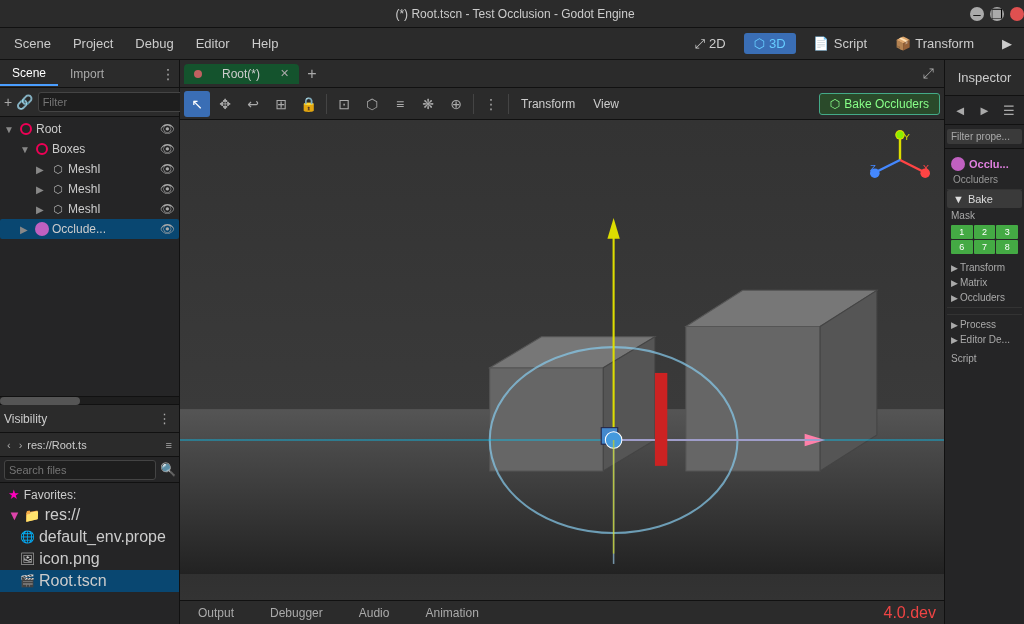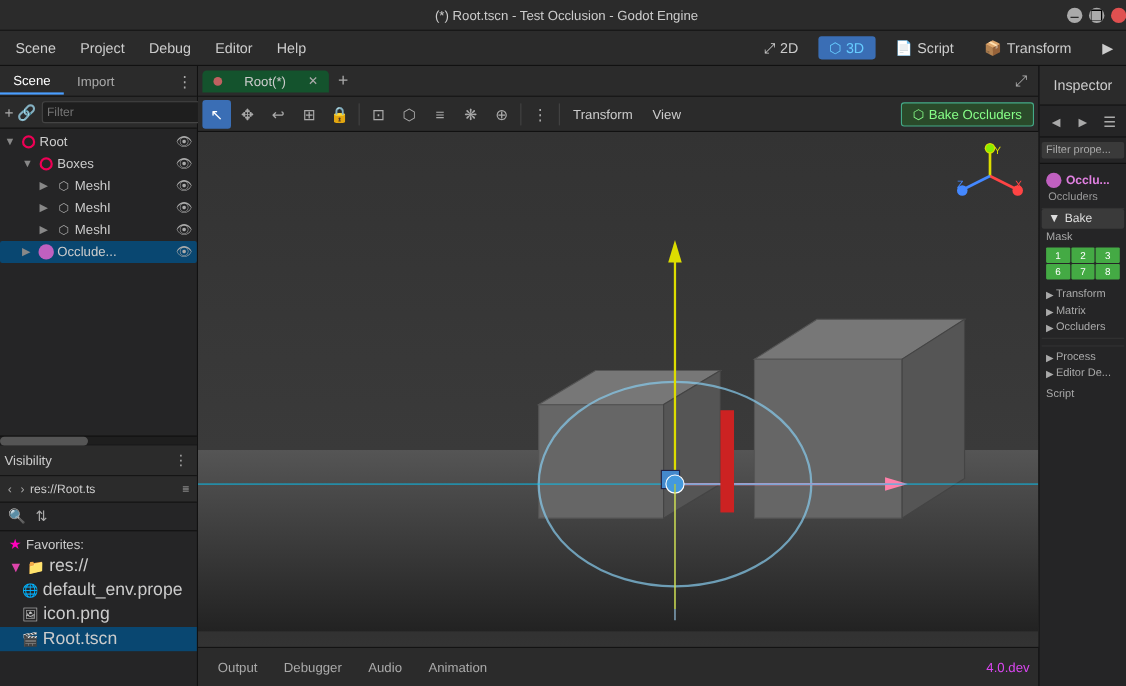--- a/index.html
+++ b/index.html
@@ -82,23 +82,23 @@
     .vt-sep { width: 1px; height: 20px; background: #444; margin: 0 2px; }
     .vt-label { color: #ccc; font-size: 12px; padding: 2px 8px; cursor: pointer; }
     .bake-btn { display: flex; align-items: center; gap: 4px; padding: 3px 10px; background: #2a4a2a; border: 1px solid #4a8; border-radius: 3px; cursor: pointer; font-size: 12px; color: #8f8; margin-left: auto; }
     .expand-btn { color: #aaa; font-size: 14px; cursor: pointer; padding: 3px 6px; }
 
     #viewport-canvas { flex: 1; position: relative; overflow: hidden; background: linear-gradient(to bottom, #2a2a2a 0%, #1a1a1a 40%, #333 100%); }
     #perspective-label { position: absolute; top: 8px; left: 8px; background: rgba(0,0,0,0.5); padding: 3px 10px; border-radius: 3px; font-size: 12px; color: #ccc; display: flex; align-items: center; gap: 4px; cursor: pointer; }
     #axis-indicator { position: absolute; top: 10px; right: 14px; width: 50px; height: 50px; }
 
     
-    #bottom-bar { height: 36px; background: #2b2b2b; border-top: 1px solid #111; display: flex; align-items: center; padding: 0 8px; gap: 4px; }
+    #bottom-bar { height: 24px; background: #2b2b2b; border-top: 1px solid #111; display: flex; align-items: center; padding: 0 8px; gap: 16px; }
     .bottom-tab { padding: 4px 10px; cursor: pointer; font-size: 12px; color: #aaa; }
-    .bottom-version { margin-left: auto; font-size: 12px; color: #d946ef; }
+    .bottom-version { margin-left: auto; font-size: 16px; color: #ef4444; }
 
     
     #right-panel { width: 80px; background: #252526; border-left: 1px solid #111; display: flex; flex-direction: column; overflow: hidden; }
     #inspector-header { display: flex; align-items: center; justify-content: center; padding: 6px 4px; background: #2b2b2b; border-bottom: 1px solid #111; height: 36px; }
     #inspector-title { font-size: 13px; color: #ccc; }
     #inspector-toolbar { display: flex; align-items: center; justify-content: space-around; padding: 3px; border-bottom: 1px solid #111; }
     .insp-btn { width: 22px; height: 22px; display: flex; align-items: center; justify-content: center; cursor: pointer; border-radius: 3px; color: #aaa; font-size: 13px; }
     #inspector-content { flex: 1; overflow-y: auto; padding: 4px 2px; }
     .insp-section { margin-bottom: 4px; }
     .insp-section-title { background: #3a3a3a; padding: 3px 6px; font-size: 11px; color: #ddd; border-radius: 2px; cursor: pointer; display: flex; align-items: center; gap: 4px; }
@@ -244,20 +244,21 @@
         <div style="flex:1"></div>
         <div class="fs-btn">⋮</div>
       </div>
       <div id="fs-path">
         <div class="path-btn">‹</div>
         <div class="path-btn">›</div>
         <div style="flex:1;font-size:11px;color:#ccc;overflow:hidden;white-space:nowrap;text-overflow:ellipsis">res://Root.ts</div>
         <div class="path-btn">≡</div>
       </div>
       <div id="fs-search-box">
+        <input id="fs-search-input" type="text" placeholder="Search files" style="">
         <div class="fs-search-btn">🔍</div>
         <div class="fs-search-btn">⇅</div>
       </div>
       <div id="fs-tree">
         <div class="fs-favorites">
           <span class="star-icon">★</span>
           <span>Favorites:</span>
         </div>
         <div class="fs-item" style="padding-left:8px">
           <span class="folder-icon">▼ 📁</span>

